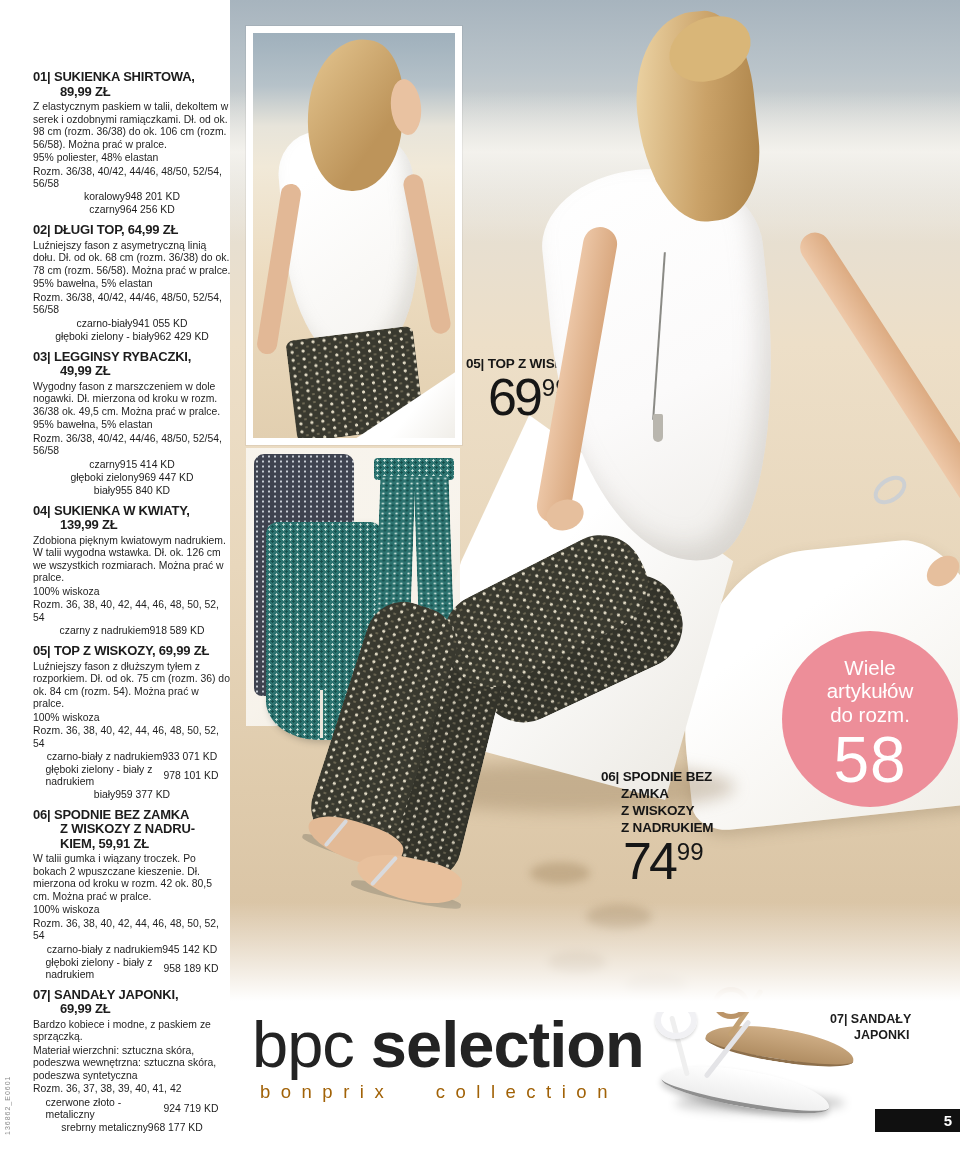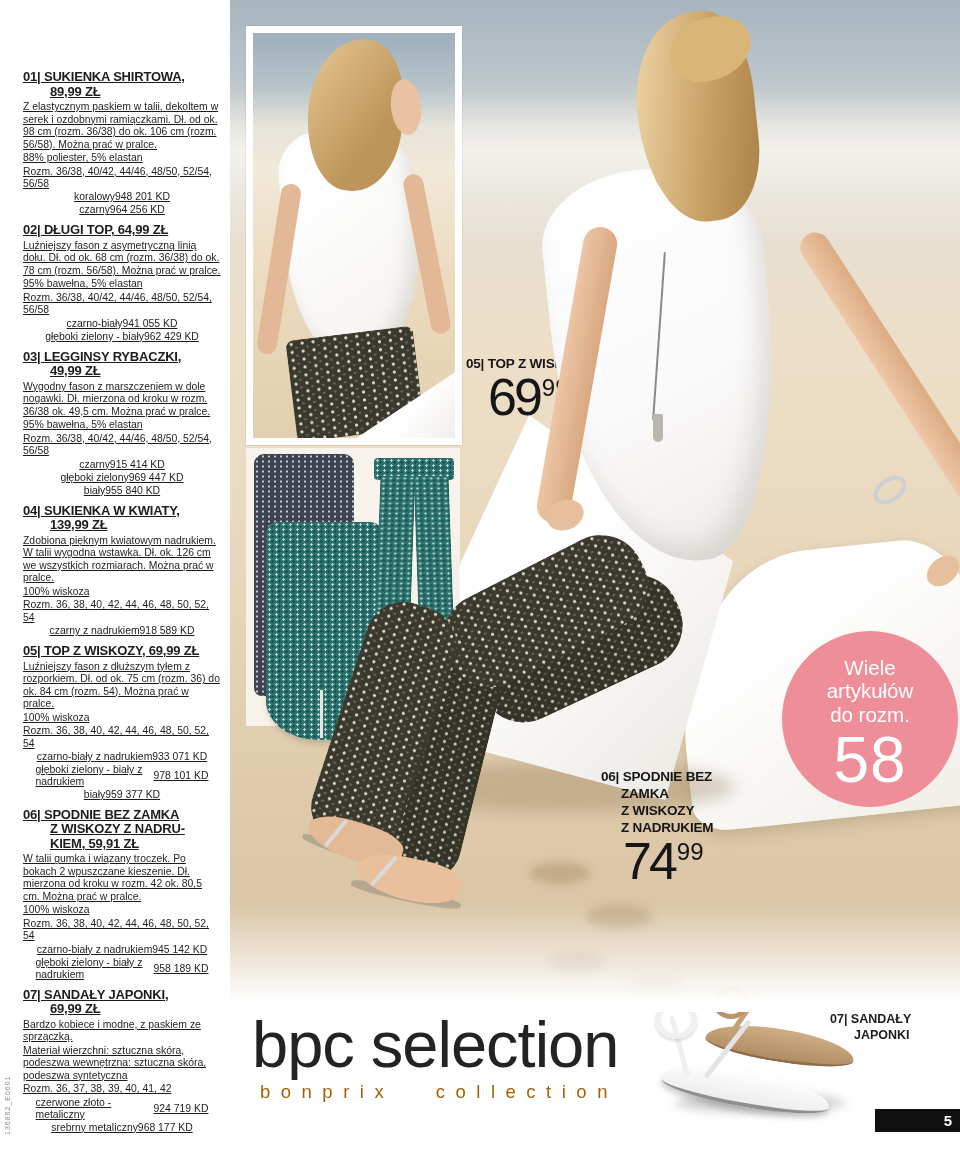--- a/index.html
+++ b/index.html
@@ -1,19 +1,19 @@
 <!DOCTYPE html>
 <html><head>
 <meta charset="utf-8">
 <style>
   html,body{margin:0;padding:0;background:#888;}
   #page{position:relative;width:960px;height:1150px;background:#fff;overflow:hidden;
         font-family:"Liberation Sans",sans-serif;color:#1c1c1c;}
   
-  #listings{position:absolute;left:23px;top:70px;width:198px;text-decoration:underline;}
+  #listings{position:absolute;left:33px;top:70px;width:198px;}
   .product{margin-bottom:7px;}
   .p-title{font-size:13px;font-weight:700;line-height:1.12;letter-spacing:-.2px;margin-bottom:2px;}
   .p-title-line.indent{padding-left:27px;}
   .p-desc{font-size:10.4px;line-height:1.2;color:#1f1f1f;margin-bottom:1px;}
   .p-variants{margin-top:1px;}
   .variant-row{display:flex;justify-content:center;align-items:center;
                font-size:10.4px;line-height:1.15;margin-bottom:1px;}
   .v-color{max-width:118px;}
   .v-code{white-space:nowrap;}
   
@@ -125,21 +125,21 @@
   .price-dec{font-size:24px;line-height:1;margin-top:2px;margin-left:2px;}
   
   #badge{position:absolute;left:782px;top:631px;width:176px;height:176px;border-radius:50%;
         z-index:6;color:#fff;text-align:center;padding-top:25px;box-sizing:border-box;}
   #badge .line{font-size:20.5px;line-height:1.14;font-weight:400;}
   #badge .badge-num{font-size:64px;line-height:1;font-weight:300;letter-spacing:1px;margin-top:2px;}
   
   #logo{position:absolute;left:252px;top:1012px;z-index:4;color:#232323;}
   .logo-main{font-size:65px;line-height:1;letter-spacing:-1px;}
   .logo-bold{font-weight:400;margin-top:24px;}
-  .logo-light{font-weight:400;}
+  .logo-light{font-weight:700;}
   .logo-sub{margin-top:4px;padding-left:8px;font-size:18.5px;letter-spacing:10.5px;
         word-spacing:26px;color:#a16207;}
   #sandals{position:absolute;left:645px;top:985px;width:230px;height:140px;z-index:4;}
   #sandals .s{position:absolute;}
   .s-shadow{left:30px;top:108px;width:170px;height:20px;background:rgba(0,0,0,.18);border-radius:50%;filter:blur(5px);}
   .s-sole-b{left:60px;top:44px;width:150px;height:30px;transform:rotate(9deg);
         background:linear-gradient(180deg,#cfae86,#b08d62);border-bottom:3px solid #8d6f4b;
         border-radius:50% 50% 50% 50% / 62% 62% 38% 38%;}
   .s-strap-b1{left:98px;top:0px;width:5px;height:56px;transform:rotate(35deg);background:#c3a173;border-radius:3px;}
   .s-loop-b{left:68px;top:2px;width:26px;height:22px;border:5px solid #bb9468;border-radius:50%;}
@@ -162,21 +162,21 @@
 
 <div id="page">
 
   <div id="listings">
       <div class="product">
         <div class="p-title">
           <div class="p-title-line">01| SUKIENKA SHIRTOWA,</div>
           <div class="p-title-line indent">89,99 ZŁ</div>
         </div>
         <div class="p-desc">Z elastycznym paskiem w talii, dekoltem w serek i ozdobnymi ramiączkami. Dł. od ok. 98 cm (rozm. 36/38) do ok. 106 cm (rozm. 56/58). Można prać w pralce.</div>
-        <div class="p-desc">88% poliester, 5% elastan</div>
+        <div class="p-desc">95% poliester, 48% elastan</div>
         <div class="p-desc">Rozm. 36/38, 40/42, 44/46, 48/50, 52/54, 56/58</div>
         <div class="p-variants">
           <div class="variant-row">
             <span class="v-color">koralowy</span>
             <span class="v-code">948 201 KD</span>
           </div>
           <div class="variant-row">
             <span class="v-color">czarny</span>
             <span class="v-code">964 256 KD</span>
           </div>

